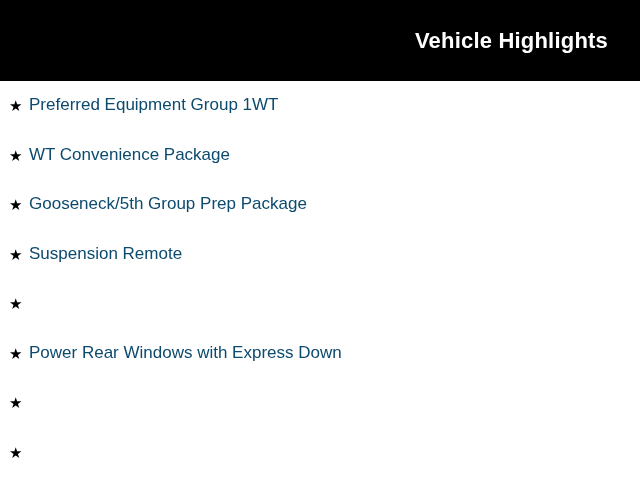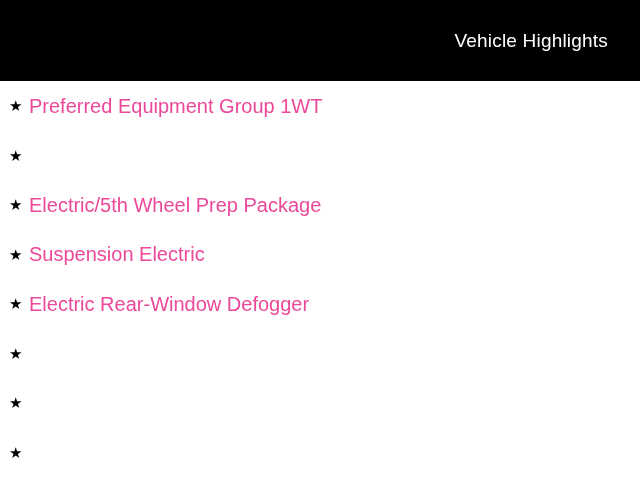--- a/index.html
+++ b/index.html
@@ -28,22 +28,22 @@
     height: 81px;
     background: #000000;
     display: flex;
     align-items: center;
     justify-content: flex-end;
     box-sizing: border-box;
     padding-right: 32px;
   }
   .header-title {
     color: #ffffff;
-    font-size: 19px;
-    font-weight: normal;
+    font-size: 22px;
+    font-weight: bold;
     letter-spacing: 0.2px;
     line-height: 1;
     white-space: nowrap;
   }
   .highlights-list {
     position: absolute;
     left: 0;
     top: 81px;
     width: 640px;
     margin: 0;
@@ -59,57 +59,58 @@
   }
   .bullet-star {
     flex: 0 0 auto;
     width: 20px;
     font-size: 15px;
     line-height: 1;
     color: #000000;
     text-align: left;
   }
   .highlight-label {
-    font-size: 20px;
-    color: #ec4899;
+    font-size: 17px;
+    color: #0c4a6e;
     line-height: 1.1;
     white-space: nowrap;
   }
 </style>
 </head>
 <body>
 
 <div class="page">
 
   <div class="header-bar">
     <div class="header-title">Vehicle Highlights</div>
   </div>
 
   <ul class="highlights-list">
     <li class="highlight-item">
       <span class="bullet-star">★</span>
       <span class="highlight-label">Preferred Equipment Group 1WT</span>
     </li>
     <li class="highlight-item">
       <span class="bullet-star">★</span>
+      <span class="highlight-label">WT Convenience Package</span>
     </li>
     <li class="highlight-item">
       <span class="bullet-star">★</span>
-      <span class="highlight-label">Electric/5th Wheel Prep Package</span>
+      <span class="highlight-label">Gooseneck/5th Group Prep Package</span>
     </li>
     <li class="highlight-item">
       <span class="bullet-star">★</span>
-      <span class="highlight-label">Suspension Electric</span>
+      <span class="highlight-label">Suspension Remote</span>
     </li>
     <li class="highlight-item">
       <span class="bullet-star">★</span>
-      <span class="highlight-label">Electric Rear-Window Defogger</span>
     </li>
     <li class="highlight-item">
       <span class="bullet-star">★</span>
+      <span class="highlight-label">Power Rear Windows with Express Down</span>
     </li>
     <li class="highlight-item">
       <span class="bullet-star">★</span>
     </li>
     <li class="highlight-item">
       <span class="bullet-star">★</span>
     </li>
   </ul>
 
 </div>

